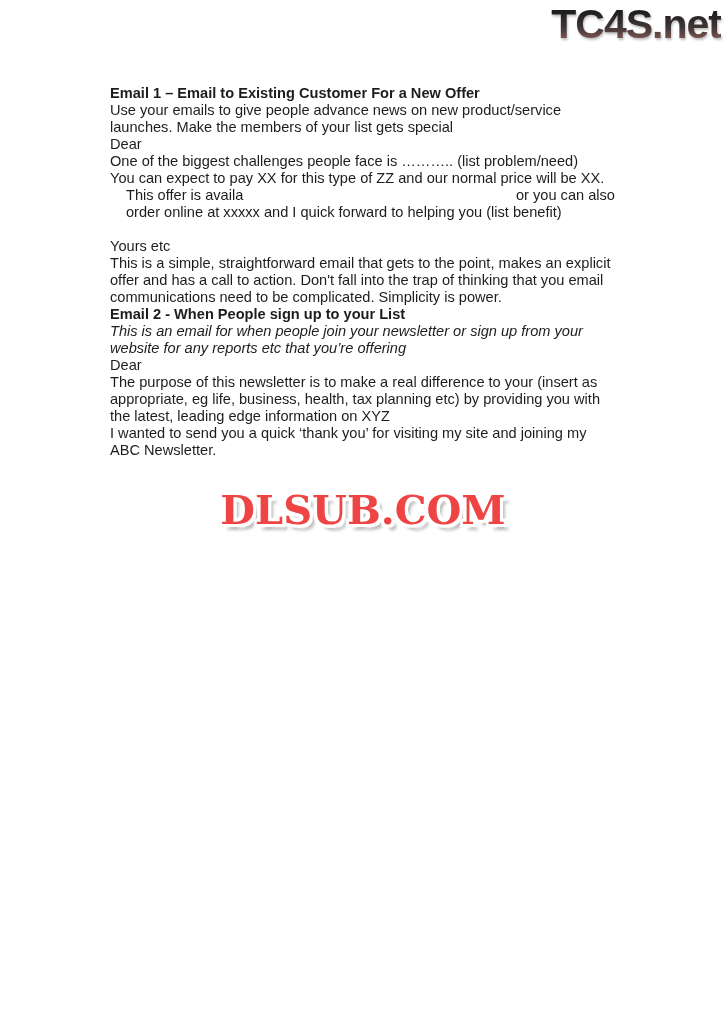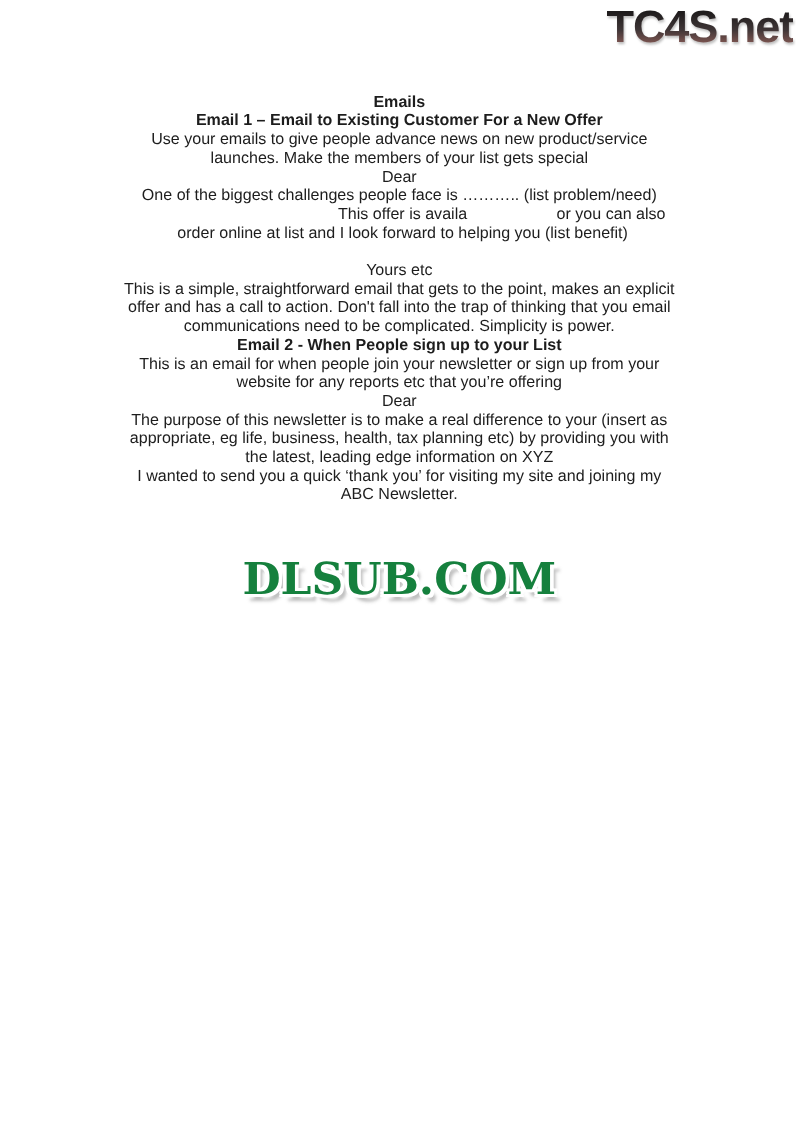--- a/index.html
+++ b/index.html
@@ -3,57 +3,56 @@
 <meta charset="utf-8">
 <style>
   html,body { margin:0; padding:0; background:#ffffff; }
   #page {
     position:relative;
     width:724px; height:848px;
     background:#ffffff;
     overflow:hidden;
     font-family:"Liberation Sans", sans-serif;
     color:#1d1d1d;
-    text-align:center;
   }
 
   
   .top-logo {
     position:absolute; top:1px; right:3px;
     font-size:41px; font-weight:bold; letter-spacing:-1px;
     background:linear-gradient(180deg,#121212 8%, #3e3536 55%, #9c655e 95%);
     -webkit-background-clip:text; background-clip:text; color:transparent;
     filter:drop-shadow(1px 2px 1px rgba(0,0,0,0.25));
     white-space:nowrap;
   }
 
   
   .content {
     position:absolute; left:110px; top:85px; width:506px;
     font-size:14.6px; line-height:17px;
   }
   .content p, .content h2, .content h3 { margin:0; padding:0; font-size:14.6px; line-height:17px; }
   .doc-title { font-weight:bold; margin:0 0 53px 0; }
   .heading   { font-weight:bold; margin:0 0 17px 0; }
-  .para      { margin:0 0 17px 6px; }
+  .para      { margin:0 0 17px 16px; }
   .mb-lg     { margin-bottom:51px; }
   .mb-note   { margin-bottom:45px; }
-  .mb-md     { margin-bottom:32px; }
+  .mb-md     { margin-bottom:32px;font-style:italic; }
 
   
   .offer-line1 { position:relative; height:17px; }
   .offer-line1 .frag-right { position:absolute; left:390px; top:0; white-space:nowrap; }
 
   
   .watermark {
-    position:absolute; top:507px; left:363px;
+    position:absolute; top:490px; left:363px;
     transform:translateX(-50%);
     font-family:"DejaVu Serif", serif;
     font-weight:bold; font-size:40px; line-height:40px;
-    color:#15803d; white-space:nowrap;
+    color:#ef4444; white-space:nowrap;
     text-shadow:
       -3px 0 0 #fff, 3px 0 0 #fff, 0 -3px 0 #fff, 0 3px 0 #fff,
       -2px -2px 0 #fff, 2px -2px 0 #fff, -2px 2px 0 #fff, 2px 2px 0 #fff,
       -3px -3px 0 #fff, 3px -3px 0 #fff, -3px 3px 0 #fff, 3px 3px 0 #fff,
       5px 6px 3px rgba(110,110,110,0.45);
   }
 
   
   .bottom-logo {
     position:absolute; top:975px; right:6px;
@@ -69,40 +68,40 @@
 </style>
 </head>
 <body>
 
 <div id="page">
 
   <div class="top-logo">TC4S.net</div>
 
   <div class="content">
 
-    <p class="doc-title">Emails</p>
 
     <h2 class="heading">Email 1 – Email to Existing Customer For a New Offer</h2>
 
     <p class="para mb-lg">Use your emails to give people advance news on new product/service launches. Make the members of your list gets special</p>
 
     <p class="para">Dear</p>
 
 
     <p class="para">One of the biggest challenges people face is ……….. (list problem/need)</p>
 
 
+    <p class="para">You can expect to pay XX for this type of ZZ and our normal price will be XX.</p>
 
 
     <div class="para">
       <div class="offer-line1">
         <span class="frag-left">This offer is availa</span>
         <span class="frag-right">or you can also</span>
       </div>
-      <div>order online at list and I look forward to helping you (list benefit)</div>
+      <div>order online at xxxxx and I quick forward to helping you (list benefit)</div>
     </div>
 
     <p class="para">Yours etc</p>
 
     <p class="para mb-note">This is a simple, straightforward email that gets to the point, makes an explicit offer and has a call to action. Don't fall into the trap of thinking that you email communications need to be complicated. Simplicity is power.</p>
 
     <h2 class="heading">Email 2 - When People sign up to your List</h2>
 
     <p class="para mb-md">This is an email for when people join your newsletter or sign up from your website for any reports etc that you’re offering</p>
 

